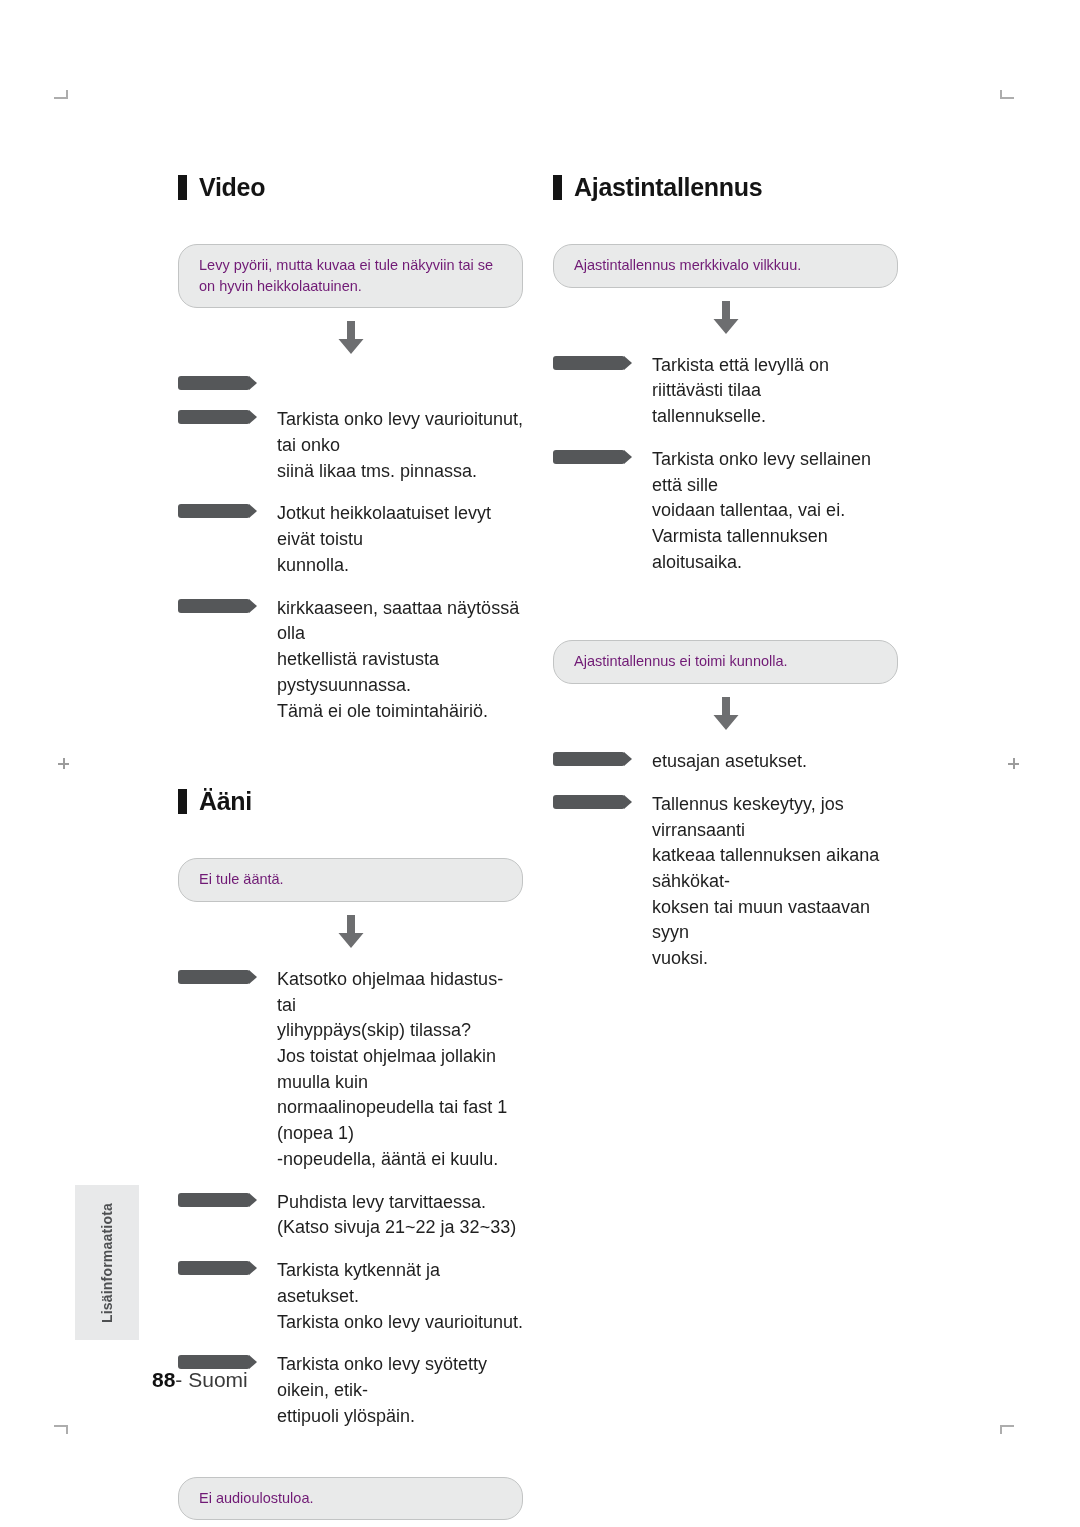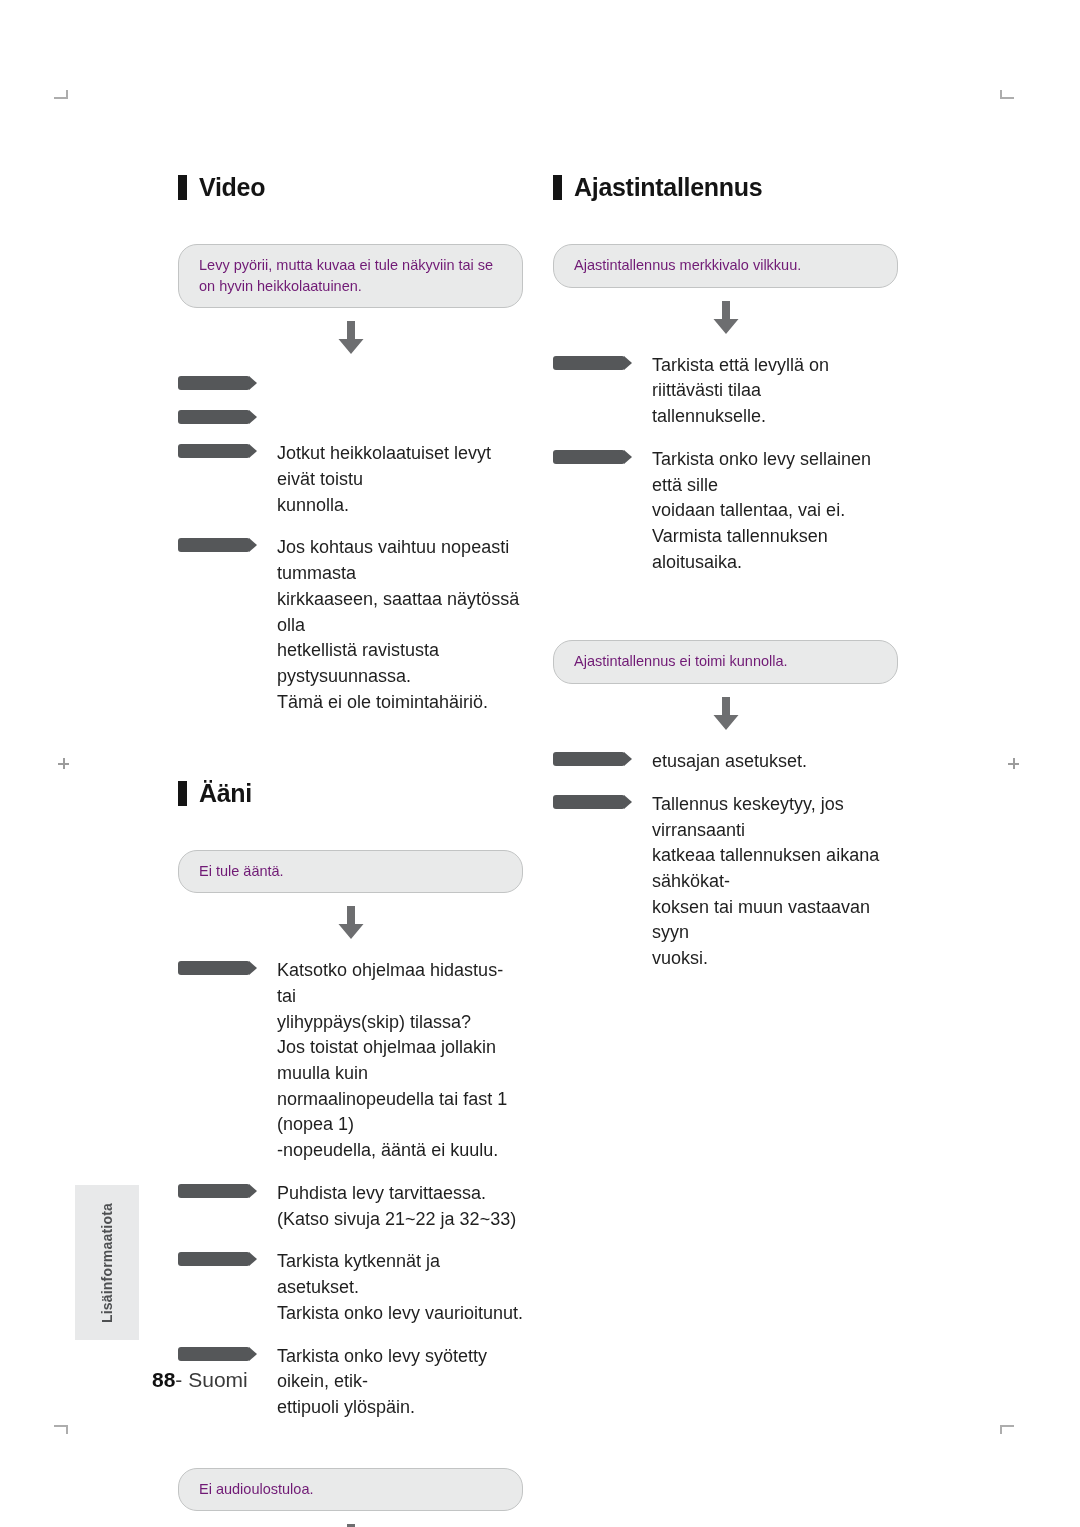--- a/index.html
+++ b/index.html
@@ -239,38 +239,41 @@
         <div class="checkpoint-row">
           <span class="checkpoint-badge">
             <span class="badge-label">Tarkistuspiste 1</span>
           </span>
         </div>
 
         <div class="checkpoint-row">
           <span class="checkpoint-badge">
             <span class="badge-label">Tarkistuspiste 2</span>
           </span>
+          <span class="checkpoint-text">
+            <span class="line">Tarkista onko levy vaurioitunut, tai onko</span>
+            <span class="line">siinä likaa tms. pinnassa.</span>
+          </span>
         </div>
 
         <div class="checkpoint-row">
           <span class="checkpoint-badge">
             <span class="badge-label">Tarkistuspiste 3</span>
           </span>
           <span class="checkpoint-text">
             <span class="line">Jotkut heikkolaatuiset levyt eivät toistu</span>
             <span class="line">kunnolla.</span>
           </span>
         </div>
 
         <div class="checkpoint-row">
           <span class="checkpoint-badge">
             <span class="badge-label">Tarkistuspiste 4</span>
           </span>
           <span class="checkpoint-text">
-            <span class="line">Jos kohtaus vaihtuu nopeasti tummasta</span>
             <span class="line">kirkkaaseen, saattaa näytössä olla</span>
             <span class="line">hetkellistä ravistusta pystysuunnassa.</span>
             <span class="line">Tämä ei ole toimintahäiriö.</span>
           </span>
         </div>
       </div>
     </div>
 
     <div class="spacer-lg"></div>
 

